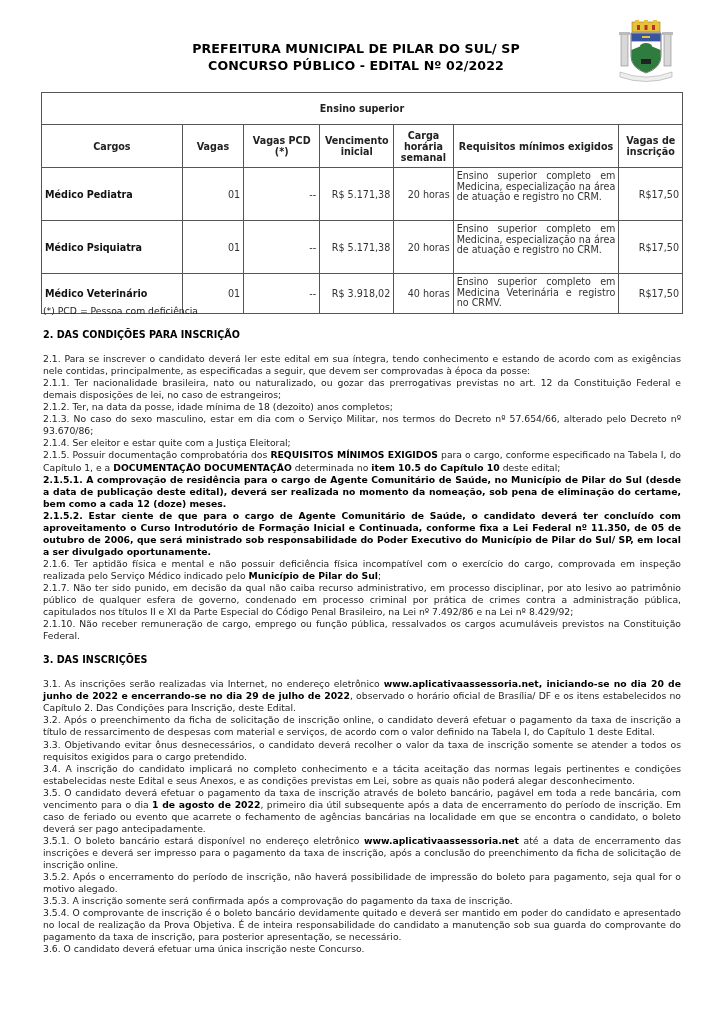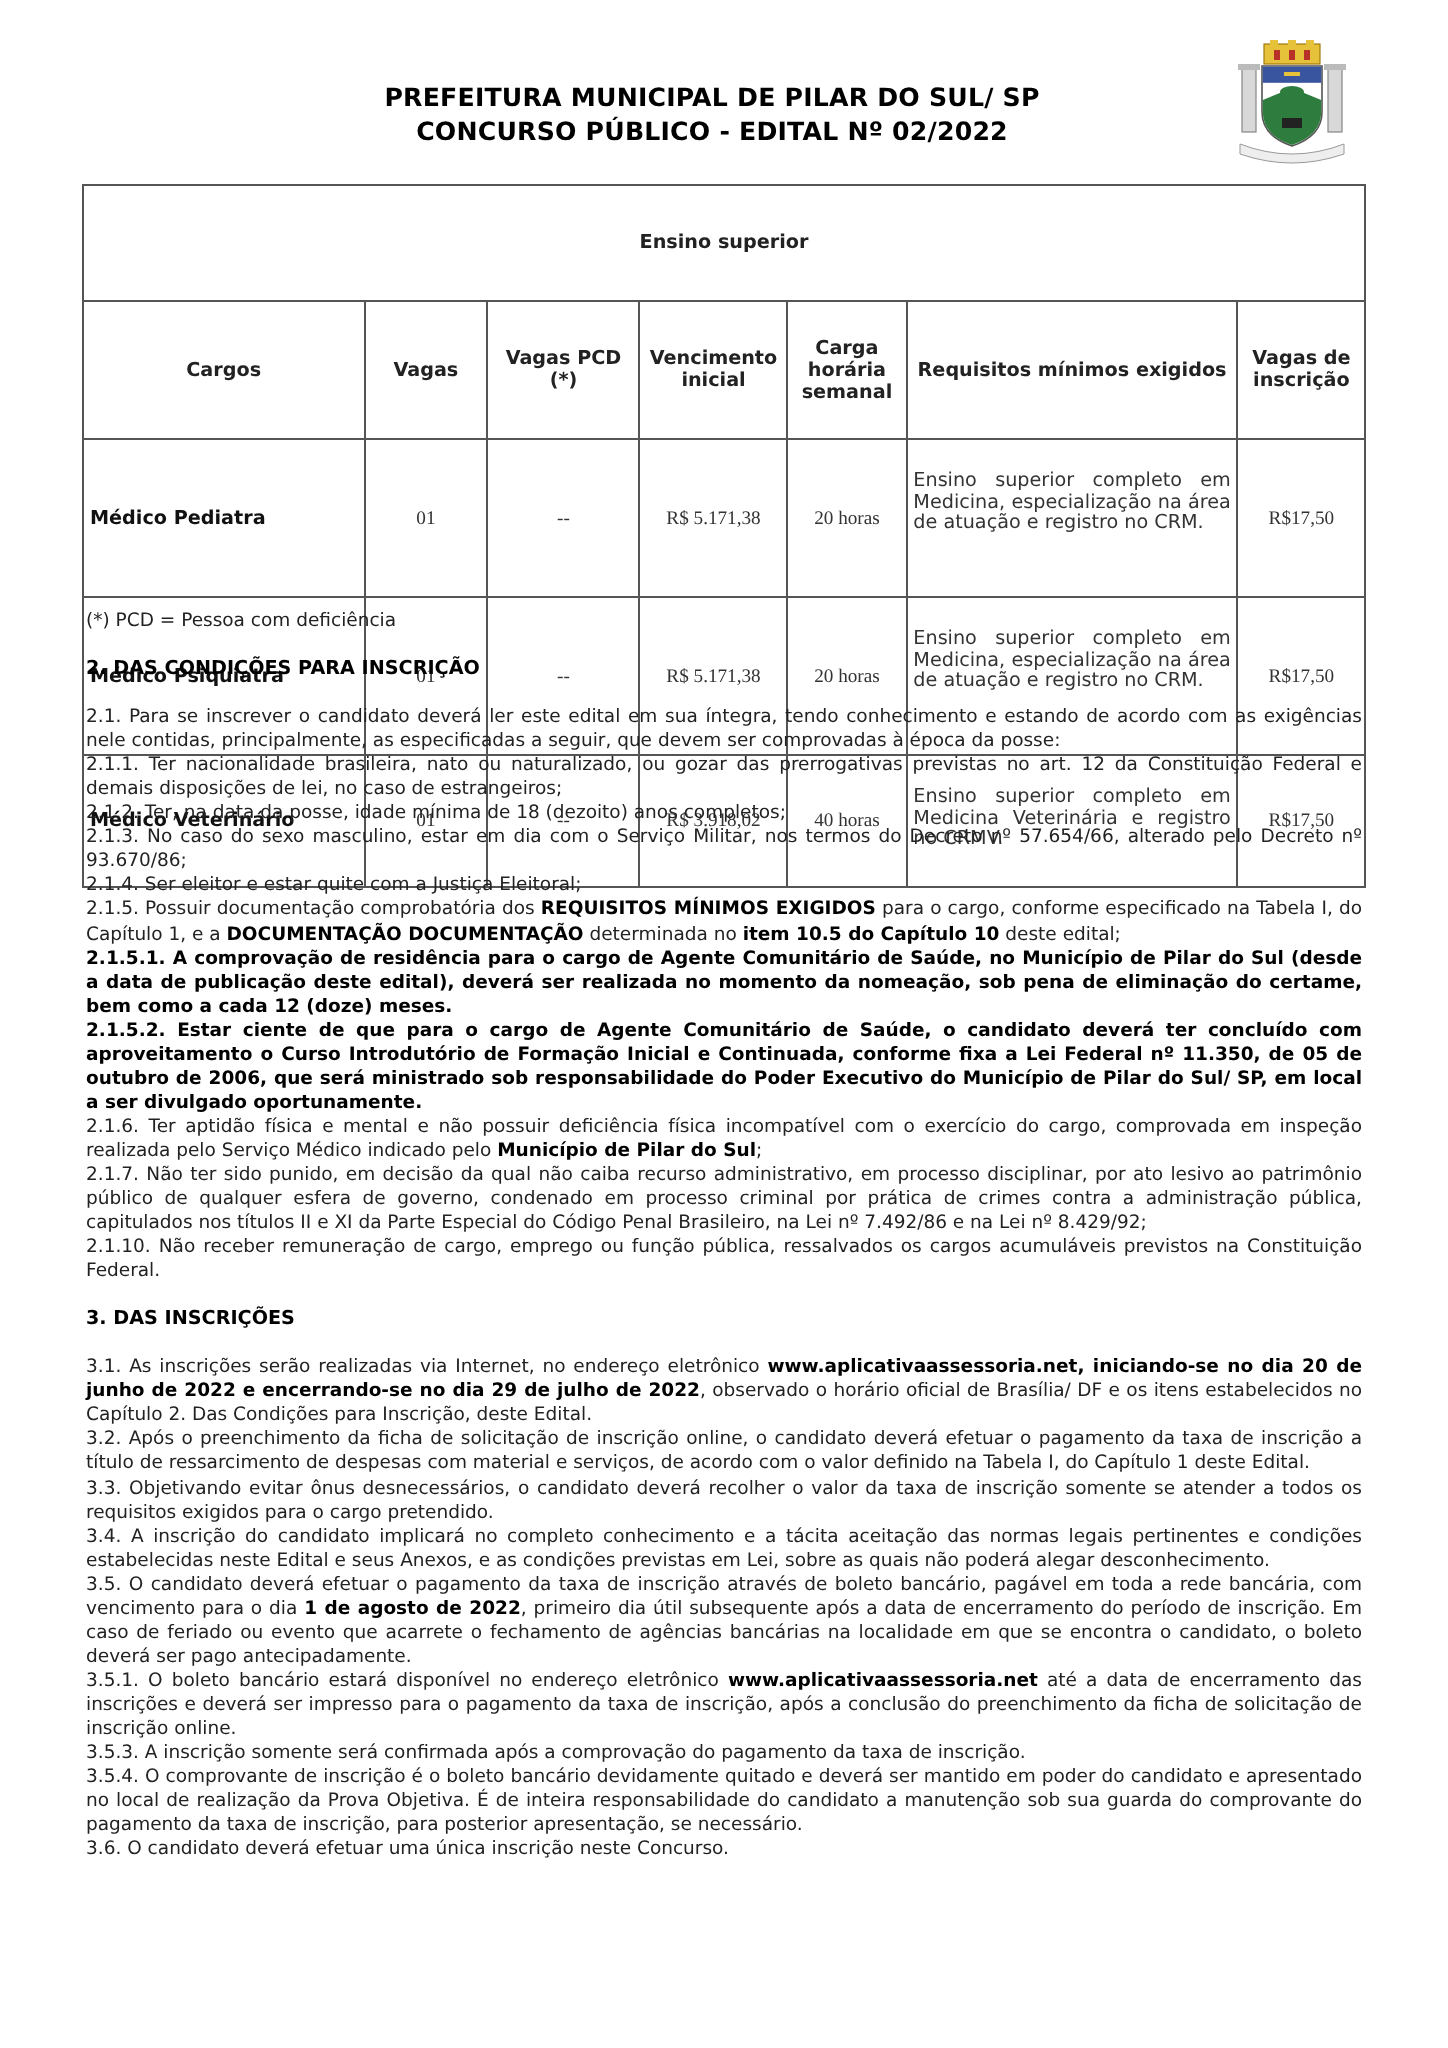--- a/index.html
+++ b/index.html
@@ -11,28 +11,28 @@
   .header .t1, .header .t2 {
     font-weight: bold; font-size: 12.6px; letter-spacing: 0.1px; line-height: 17px; color: #000;
     margin-left: 0px; width: 724px; text-align: center; position: relative; left: -6px;
   }
   .coat { position: absolute; left: 618px; top: 20px; width: 56px; height: 62px; }
 
   table.tbl {
     position: absolute; left: 41px; top: 92px; width: 642px;
     border-collapse: collapse; font-size: 9.6px; color: #222;
   }
-  table.tbl td, table.tbl th { border: 1px solid #555; padding: 16px 3px; }
+  table.tbl td, table.tbl th { border: 1px solid #555; padding: 3px 3px; }
   table.tbl th { font-weight: bold; text-align: center; line-height: 11px; }
   .cap-row th { height: 25px; }
   .head-row th { height: 36px; }
   .data-row td { height: 46px; }
   .data-row.last td { height: 33px; }
   td.cargo { font-weight: bold; color: #111; }
-  td.c { text-align: center; color: #333; font-family: Liberation Serif, serif; }
+  td.c { text-align: right; color: #333; }
   td.req { text-align: justify; line-height: 10.6px; color: #333; padding: 0 3px; vertical-align: top; }
 
   .body-text {
     position: absolute; left: 43px; width: 638px; top: 305px;
     font-size: 9.25px; line-height: 12.05px; color: #222; text-align: justify;
     font-family: "DejaVu Sans", sans-serif;
   }
   .body-text p { margin: 0; }
   .body-text .gap { height: 12px; }
   .body-text .h { font-weight: bold; color: #000; font-size: 9.6px; }
@@ -134,16 +134,17 @@
   <p>2.1.10. Não receber remuneração de cargo, emprego ou função pública, ressalvados os cargos acumuláveis previstos na Constituição Federal.</p>
   <div class="gap"></div>
   <p class="h">3. DAS INSCRIÇÕES</p>
   <div class="gap"></div>
   <p><span>3.1. As inscrições serão realizadas via Internet, no endereço eletrônico </span><b>www.aplicativaassessoria.net, iniciando-se no dia 20 de junho de 2022 e encerrando-se no dia 29 de julho de 2022</b><span>, observado o horário oficial de Brasília/ DF e os itens estabelecidos no Capítulo 2. Das Condições para Inscrição, deste Edital.</span></p>
   <p>3.2. Após o preenchimento da ficha de solicitação de inscrição online, o candidato deverá efetuar o pagamento da taxa de inscrição a título de ressarcimento de despesas com material e serviços, de acordo com o valor definido na Tabela I, do Capítulo 1 deste Edital.</p>
   <p>3.3. Objetivando evitar ônus desnecessários, o candidato deverá recolher o valor da taxa de inscrição somente se atender a todos os requisitos exigidos para o cargo pretendido.</p>
   <p>3.4. A inscrição do candidato implicará no completo conhecimento e a tácita aceitação das normas legais pertinentes e condições estabelecidas neste Edital e seus Anexos, e as condições previstas em Lei, sobre as quais não poderá alegar desconhecimento.</p>
   <p><span>3.5. O candidato deverá efetuar o pagamento da taxa de inscrição através de boleto bancário, pagável em toda a rede bancária, com vencimento para o dia </span><b>1 de agosto de 2022</b><span>, primeiro dia útil subsequente após a data de encerramento do período de inscrição. Em caso de feriado ou evento que acarrete o fechamento de agências bancárias na localidade em que se encontra o candidato, o boleto deverá ser pago antecipadamente.</span></p>
   <p><span>3.5.1. O boleto bancário estará disponível no endereço eletrônico </span><b>www.aplicativaassessoria.net</b><span> até a data de encerramento das inscrições e deverá ser impresso para o pagamento da taxa de inscrição, após a conclusão do preenchimento da ficha de solicitação de inscrição online.</span></p>
+  <p>3.5.2. Após o encerramento do período de inscrição, não haverá possibilidade de impressão do boleto para pagamento, seja qual for o motivo alegado.</p>
   <p>3.5.3. A inscrição somente será confirmada após a comprovação do pagamento da taxa de inscrição.</p>
   <p>3.5.4. O comprovante de inscrição é o boleto bancário devidamente quitado e deverá ser mantido em poder do candidato e apresentado no local de realização da Prova Objetiva. É de inteira responsabilidade do candidato a manutenção sob sua guarda do comprovante do pagamento da taxa de inscrição, para posterior apresentação, se necessário.</p>
   <p>3.6. O candidato deverá efetuar uma única inscrição neste Concurso.</p>
 </div>
 
 </body></html>

